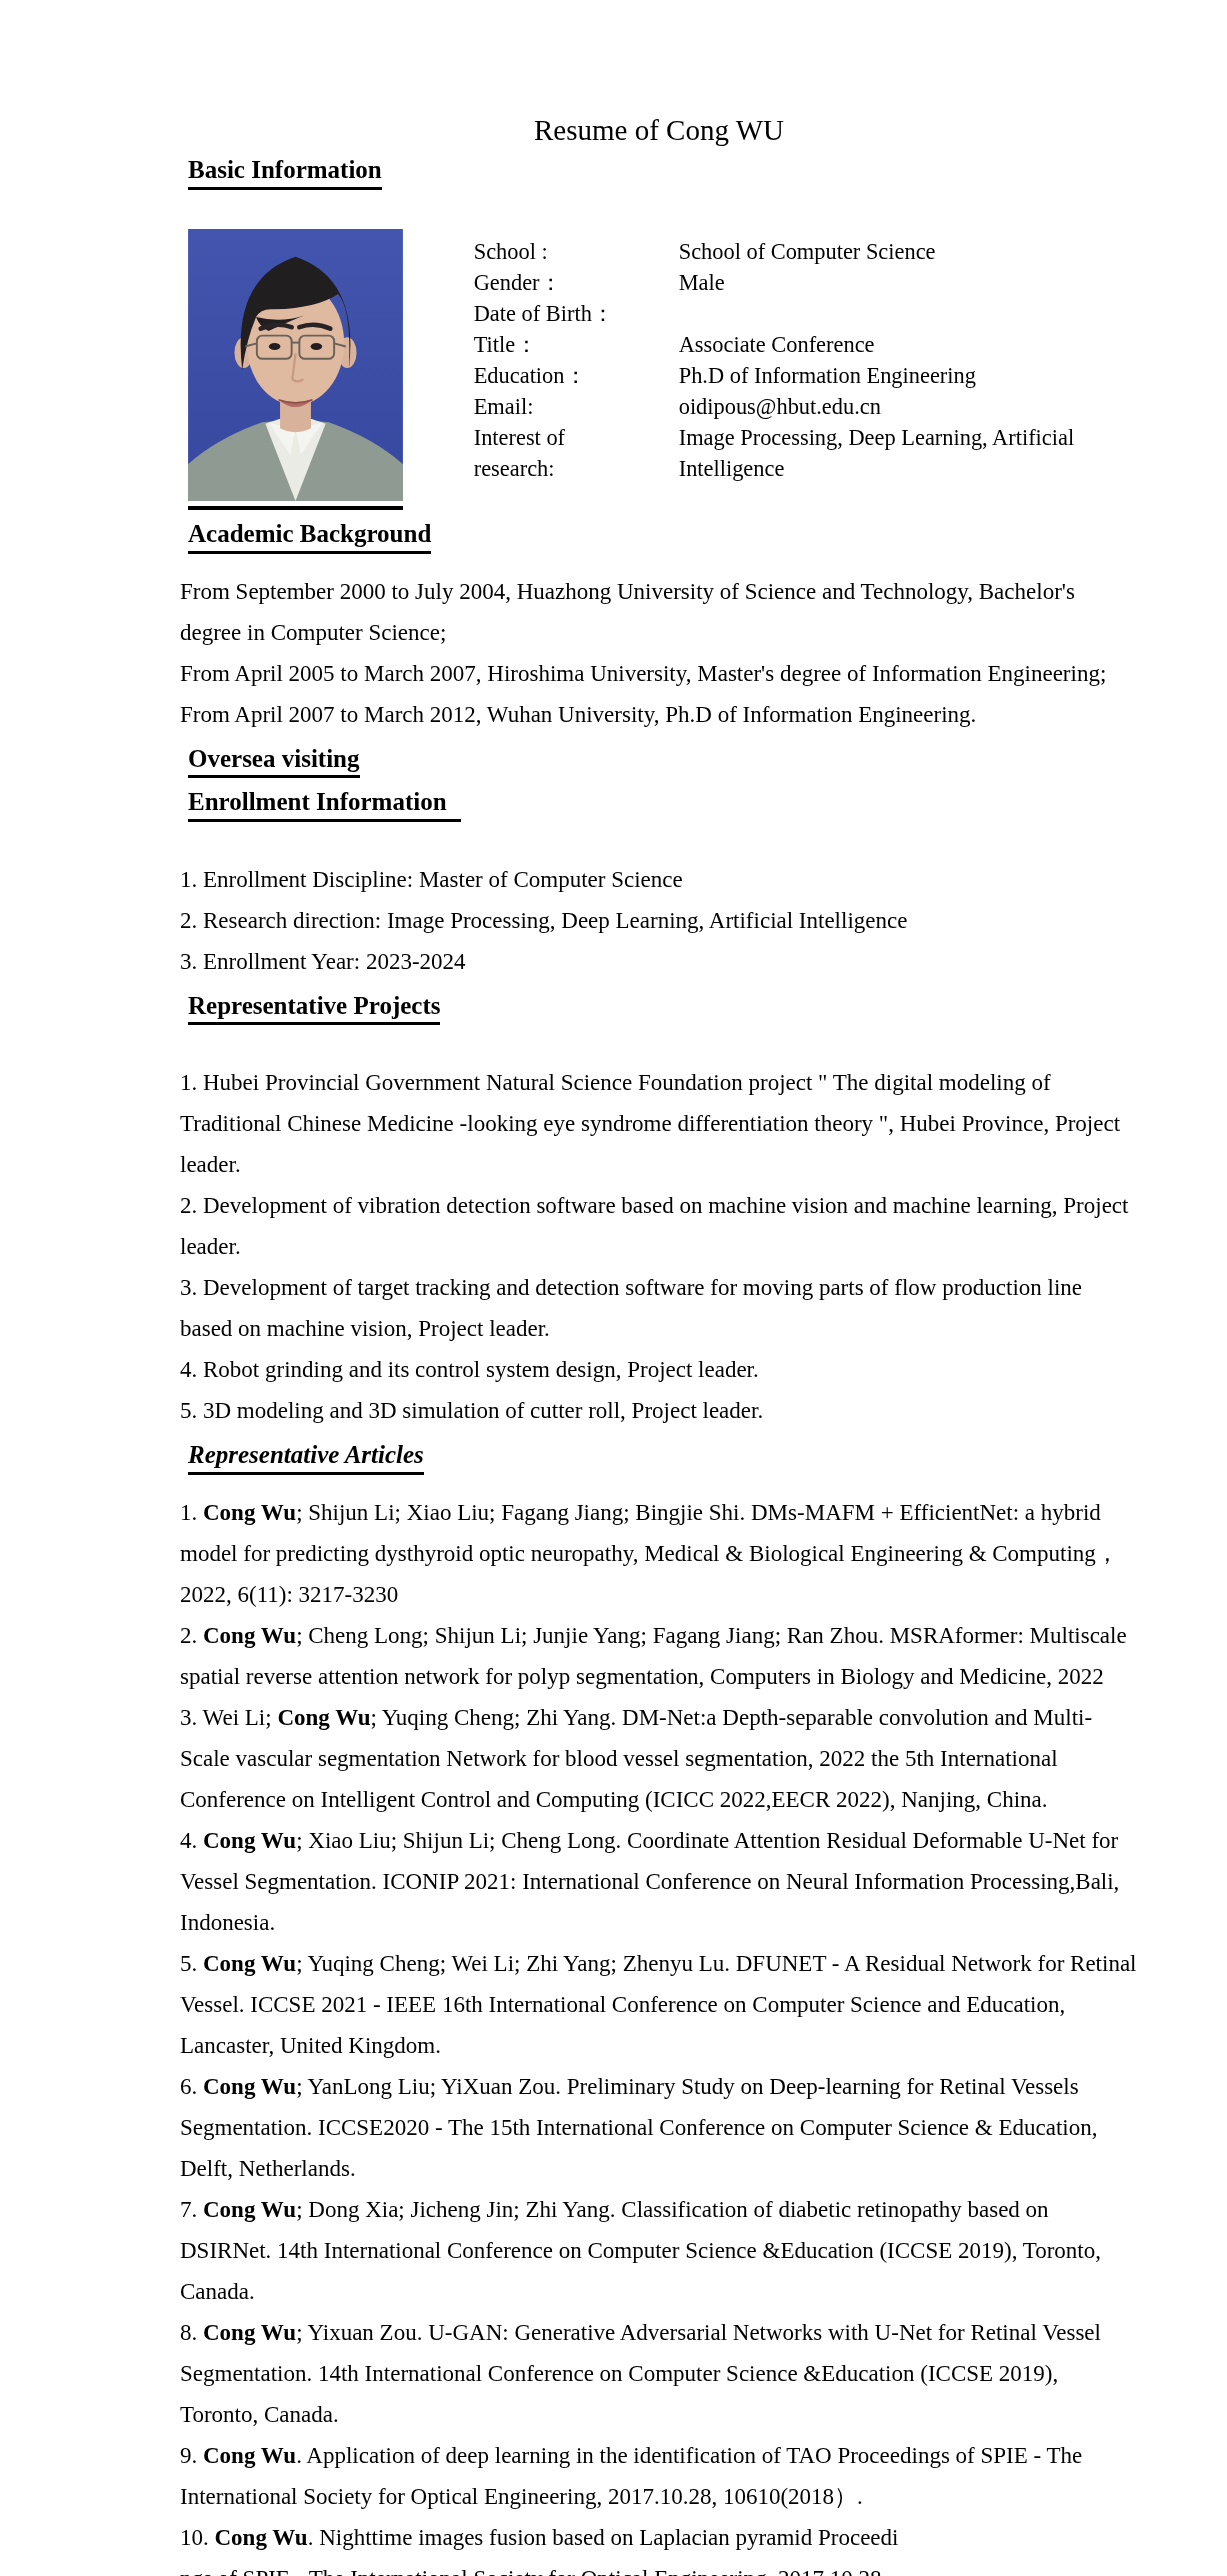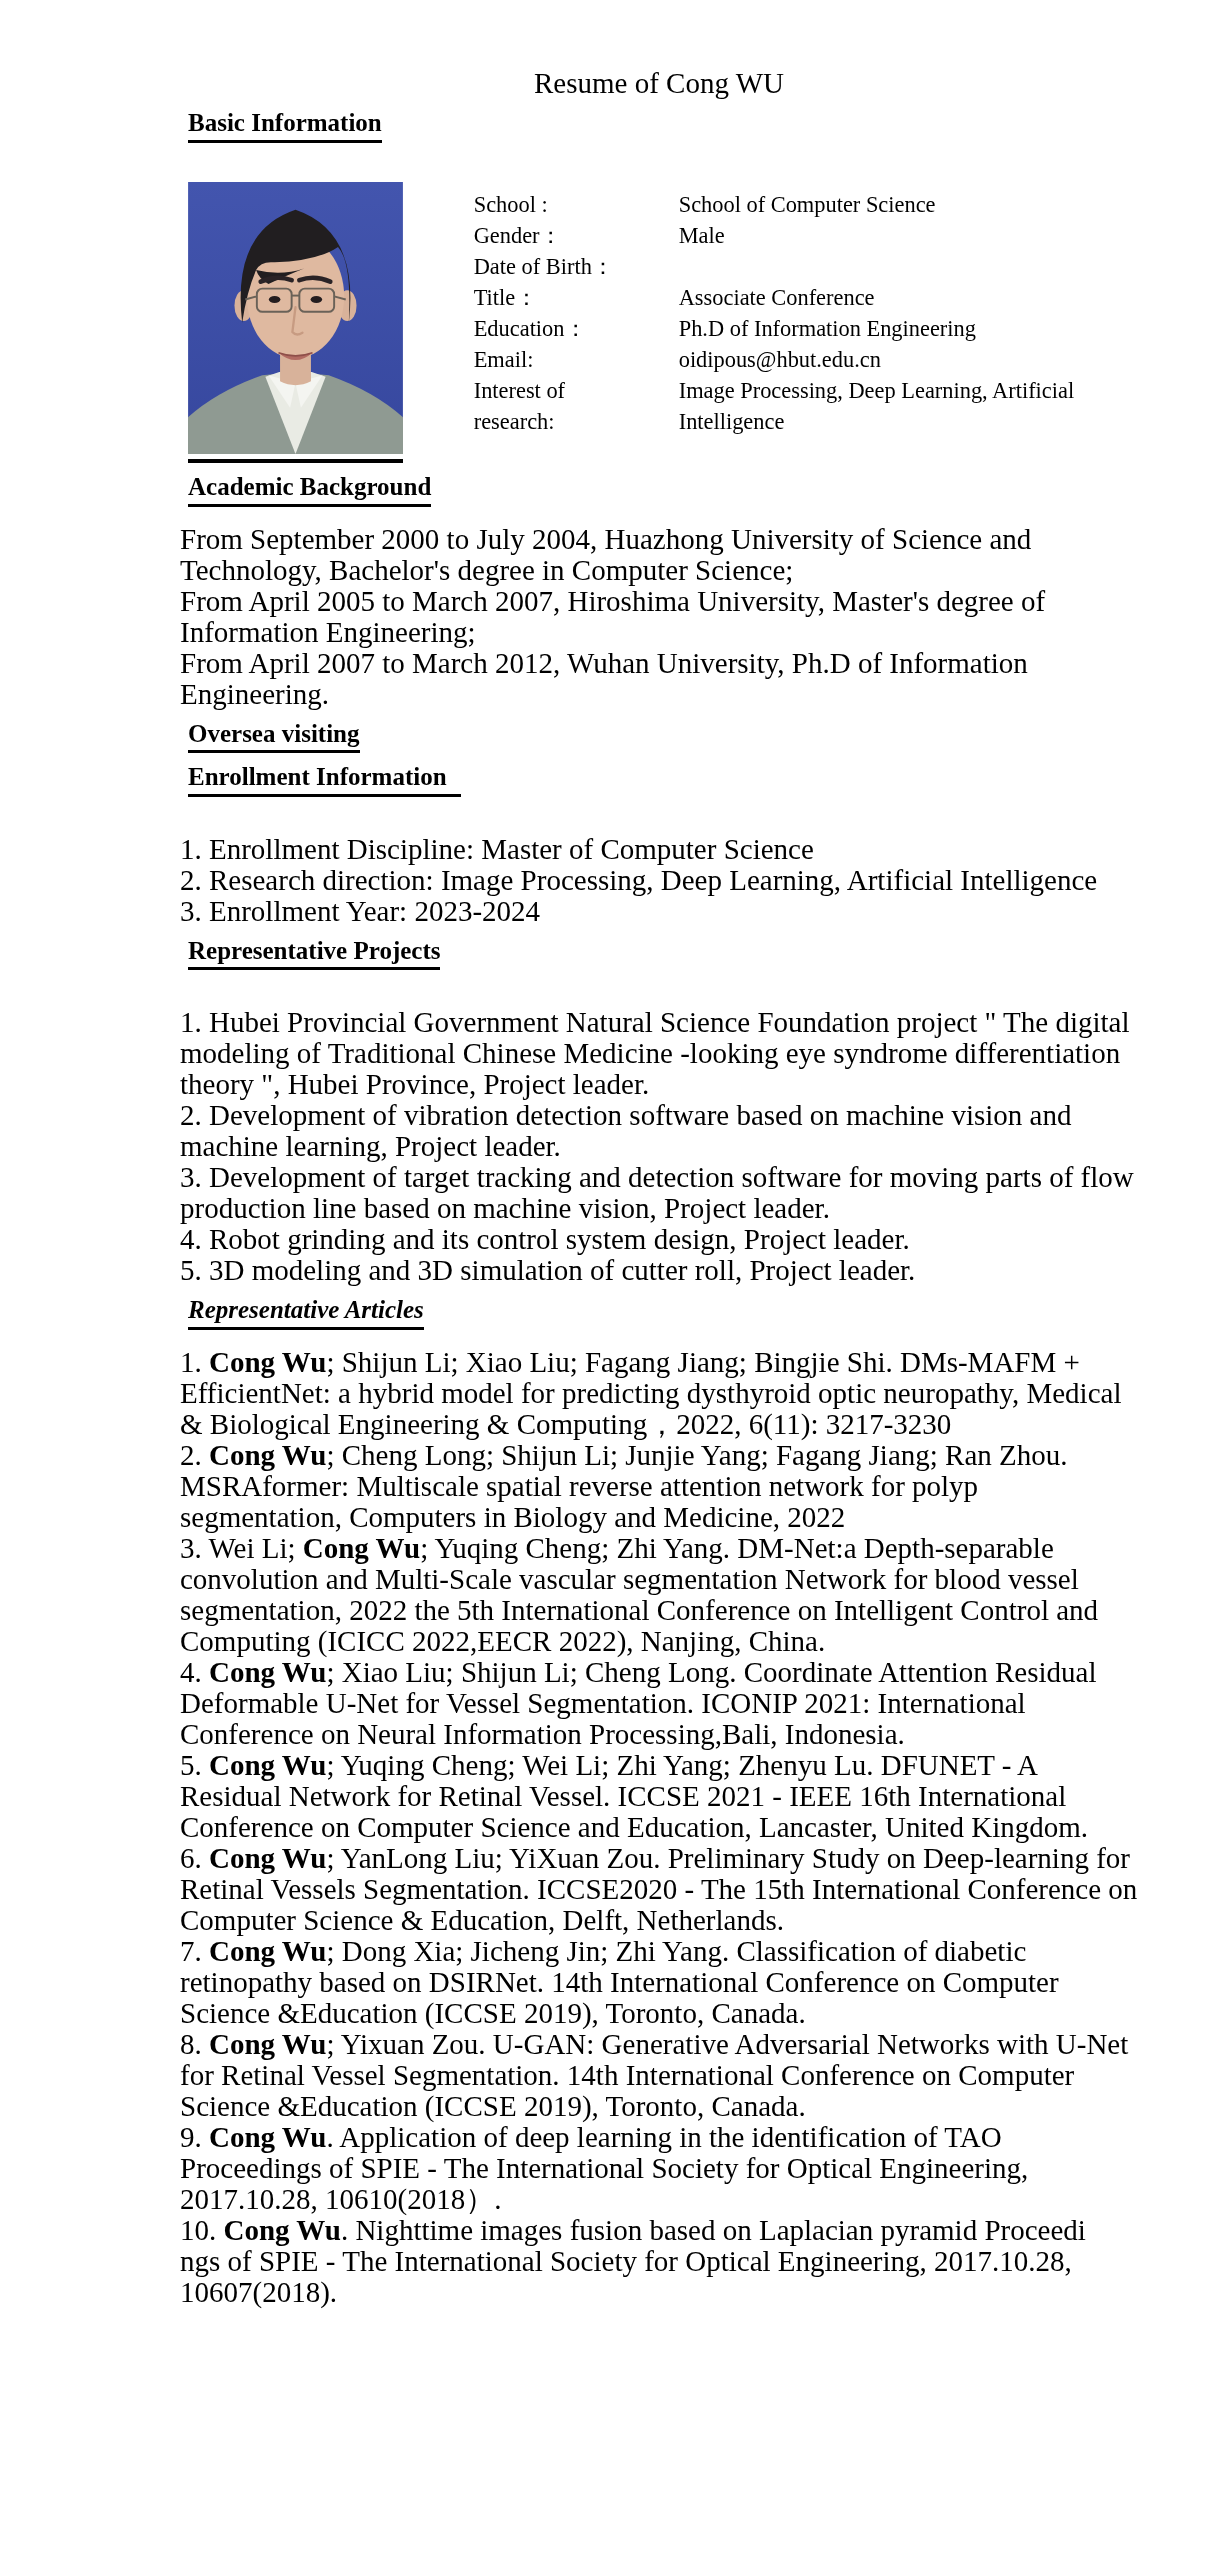--- a/index.html
+++ b/index.html
@@ -1,19 +1,19 @@
 <!DOCTYPE html>
 <html style="font-size:12.4px"><head>
 <meta charset="utf-8">
 <style>
   html,body{margin:0;padding:0;background:#ffffff;}
   .page{
     width:1176px;height:2576px;background:#ffffff;overflow:hidden;
     font-family:"Liberation Serif","DejaVu Serif",serif;color:#000;
-    position:relative;box-sizing:border-box;padding-top:68px;
+    position:relative;box-sizing:border-box;padding-top:115px;
   }
   .content{margin-left:180px;width:958px;}
   .doc-title{
     font-size:29px;font-weight:normal;line-height:31px;margin:0;
     text-align:center;letter-spacing:0;
   }
   h2.sec{margin:8px;font-size:25px;line-height:31px;font-weight:bold;}
   h2.sec .h-underline{
     display:inline-block;border-bottom:3.9px solid #000;padding-bottom:1.5px;
   }
@@ -31,21 +31,21 @@
   .photo-wrap{
     flex:none;width:215px;margin-left:7.7px;margin-top:19.4px;
     border-bottom:4.6px solid #000;padding-bottom:5.4px;
   }
   .photo-wrap svg{display:block;width:215px;height:272px;}
   .fields{flex:1;margin-left:71px;}
   .field-row{display:flex;font-size:22.4px;line-height:31px;}
   .field-label{flex:none;width:205px;white-space:pre-line;}
   .field-value{flex:1;}
 
-  .para{font-size:29px;line-height:31px;}
+  .para{font-size:23px;line-height:41px;}
   .line{white-space:pre-wrap;}
   .bold{font-weight:bold;}
 </style>
 </head>
 <body>
 
 <div class="page">
   <div class="content">
 
     <h1 class="doc-title">Resume of Cong WU</h1>

